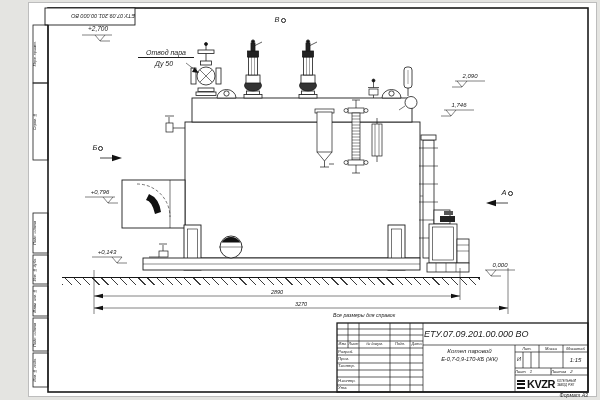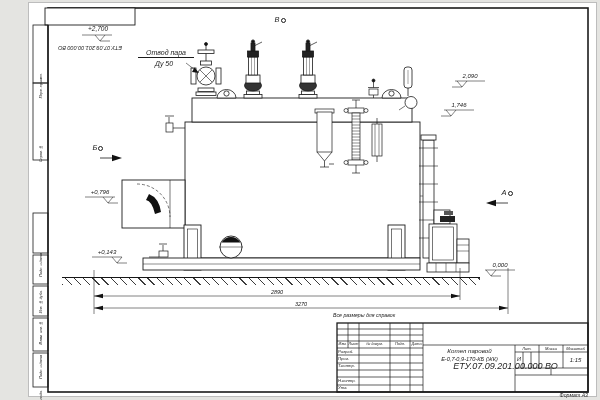--- a/index.html
+++ b/index.html
@@ -1,20 +1,20 @@
 <!DOCTYPE html>
 <html><head>
 <meta charset="utf-8">
 <style>
   html,body{margin:0;padding:0;background:#e4e4e1;font-family:"Liberation Sans",sans-serif;}
   .page{position:relative;width:600px;height:400px;background:#e4e4e1;overflow:hidden;color:#1b1b1b;}
   .sheet{position:absolute;left:28px;top:2px;width:569px;height:395px;background:#ffffff;border:1px solid #bdbdbd;box-sizing:border-box;}
   svg{position:absolute;left:0;top:0;}
   .lbl{position:absolute;font-style:italic;line-height:1;white-space:nowrap;color:#1b1b1b;text-align:center;}
-  .box{position:absolute;box-sizing:border-box;display:flex;align-items:center;justify-content:center;margin-top:32px;}
+  .box{position:absolute;box-sizing:border-box;display:flex;align-items:center;justify-content:flex-start;}
   .flip{transform:rotate(180deg);}
   .vtext{writing-mode:vertical-rl;transform:rotate(180deg);font-size:3.8px;font-style:italic;white-space:nowrap;}
   .vc{display:inline-block;width:3px;height:3px;border:0.7px solid #1b1b1b;border-radius:50%;margin-left:1px;vertical-align:-1px;}
   .dimlbl{background:#fff;padding:0 2px;}
   .ground{position:absolute;left:62px;top:277px;width:418px;height:7px;border-top:1.2px solid #161616;
           background:repeating-linear-gradient(45deg,#3c3c3c 0 0.9px,transparent 0.9px 6.5px);}
   .shelf1{border-bottom:0.7px solid #1b1b1b;padding-bottom:1px;}
   .logo-coil{display:inline-block;width:8px;height:10px;margin-right:2px;
              background:repeating-linear-gradient(0deg,#111 0 2px,transparent 2px 3.6px);}
   .logo-kvzr{font-size:11px;font-weight:bold;font-style:normal;letter-spacing:-0.5px;color:#111;}
@@ -267,20 +267,28 @@
 
   <div class="box" style="left:515px;top:368px;width:36px;height:7px;font-size:4.2px;font-style:italic;gap:4px;">
     <span>Лист</span>
     <span>1</span>
   </div>
   <div class="box" style="left:551px;top:368px;width:37px;height:7px;font-size:4.2px;font-style:italic;gap:4px;">
     <span>Листов</span>
     <span>2</span>
   </div>
 
+  <div class="box" style="left:517px;top:377px;width:70px;height:14px;">
+    <span class="logo-coil"></span>
+    <span class="logo-kvzr">KVZR</span>
+    <span class="logo-sub">
+      <span>КОТЕЛЬНЫЙ</span>
+      <span>ЗАВОД РЭП</span>
+    </span>
+  </div>
 
   <div class="box" style="left:33px;top:25px;width:15px;height:58px;">
       <span class="vtext">Перв. примен.</span>
     </div>
   <div class="box" style="left:33px;top:83px;width:15px;height:77px;">
       <span class="vtext">Справ. №</span>
     </div>
   <div class="box" style="left:33px;top:213px;width:15px;height:40px;">
       <span class="vtext">Подп. и дата</span>
     </div>

